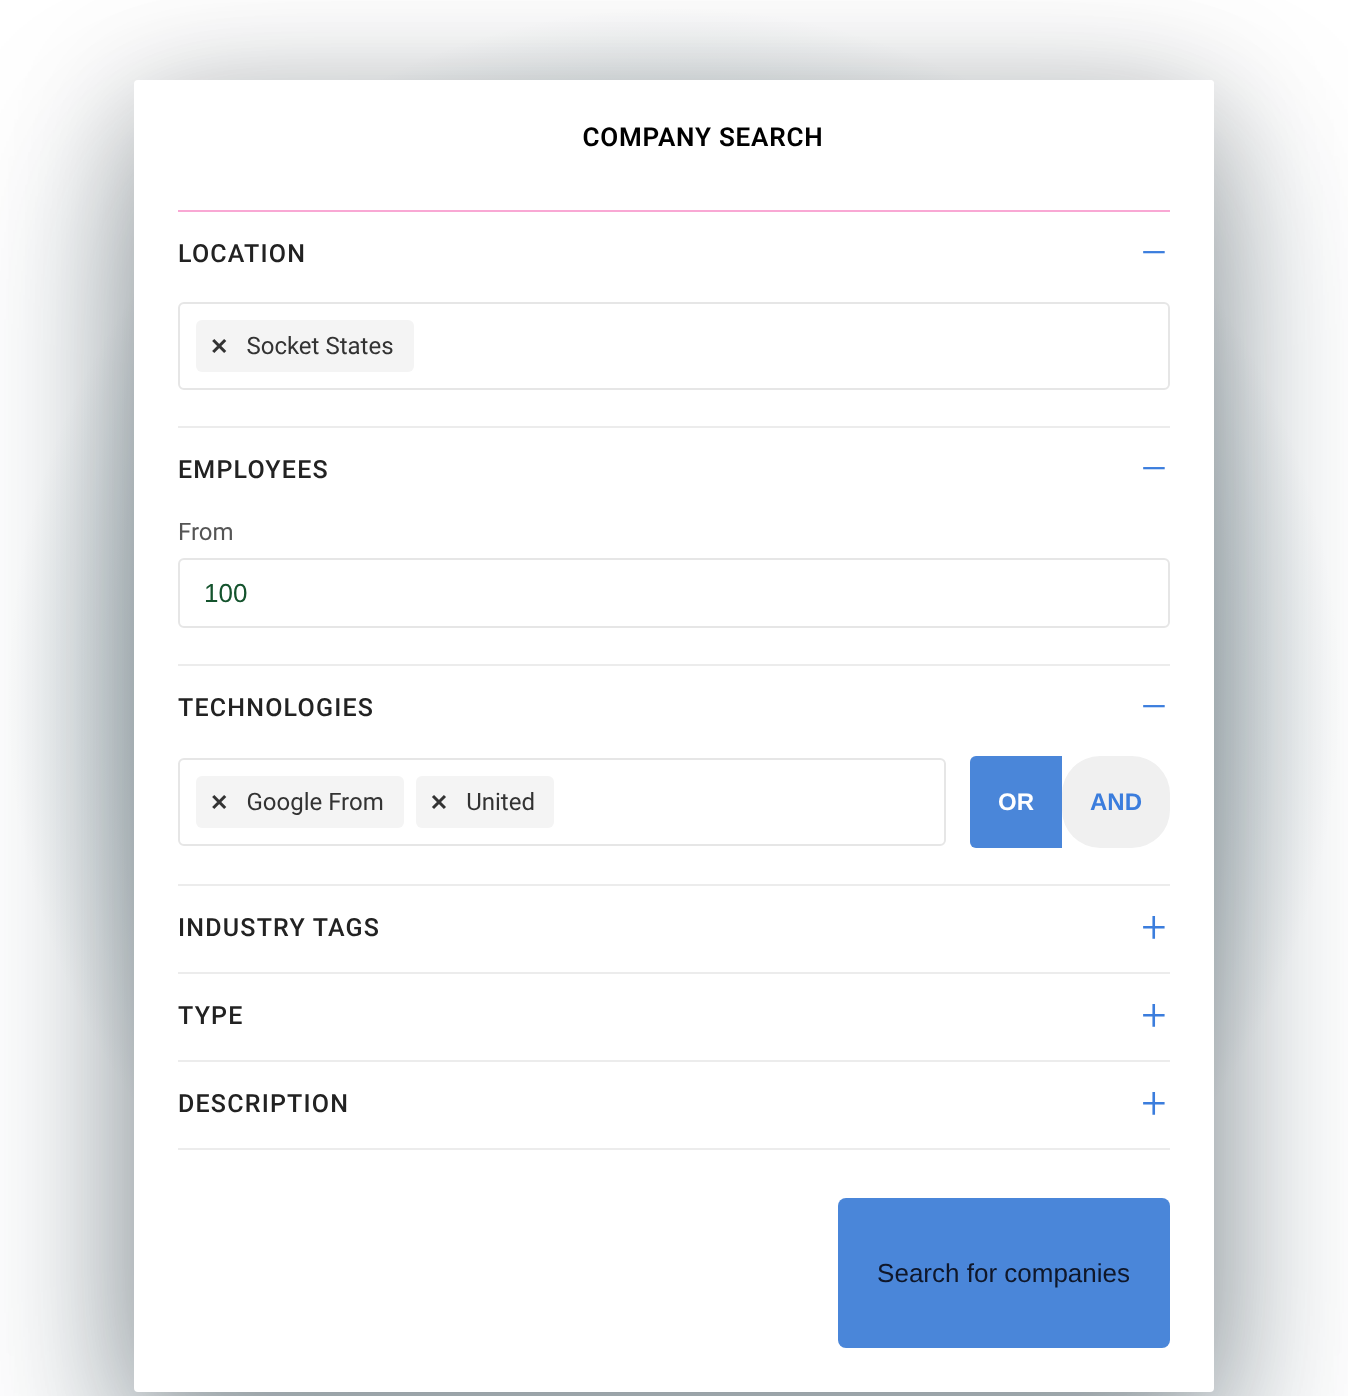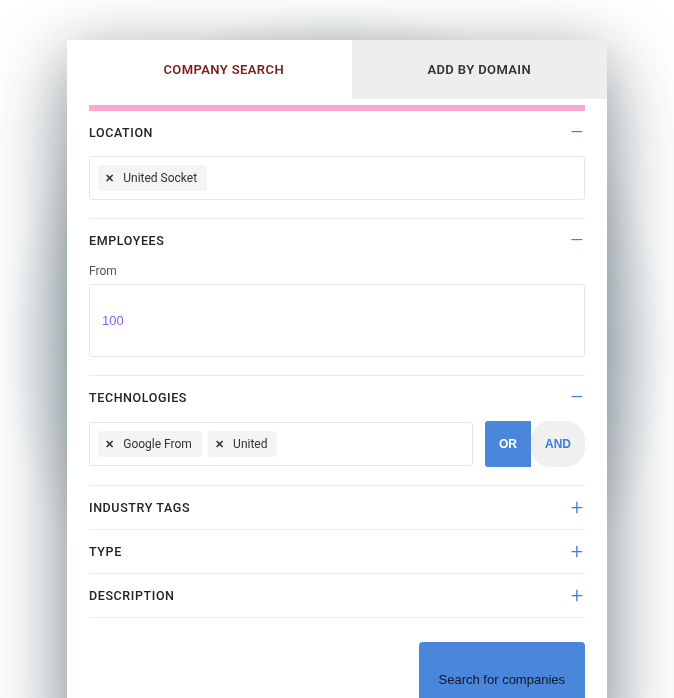--- a/index.html
+++ b/index.html
@@ -23,25 +23,25 @@
     .tabs { display: flex; }
     .tab {
       flex: 1;
       text-align: center;
       padding: 22px 0;
       font-size: 13px;
       font-weight: 600;
       letter-spacing: 0.4px;
       cursor: pointer;
     }
-    .tab.active { color: #7f1d1d; background: #fff; margin-left: 29px; }
+    .tab.active { color: #000000; background: #fff; margin-left: 29px; }
     .tab.inactive { background: #eeeeee; color: #333; }
     .content { padding: 6px 22px 22px 22px; }
     .section { border-bottom: 1px solid #ececec; }
-    .section:first-of-type { border-top: 6px solid #f9a8d4; }
+    .section:first-of-type { border-top: 1px solid #f9a8d4; }
     .section-header {
       display: flex;
       justify-content: space-between;
       align-items: center;
       padding: 14px 0 10px 0;
       cursor: pointer;
     }
     .section-title {
       font-size: 12.5px;
       font-weight: 500;
@@ -82,23 +82,23 @@
       color: #333;
       cursor: pointer;
       font-weight: 600;
     }
     .row { display: flex; gap: 29px; }
     .col { flex: 1; display: flex; flex-direction: column; gap: 6px; }
     .label { font-size: 12px; color: #555; }
     .text-input {
       border: 1px solid #e6e6e6;
       border-radius: 3px;
-      padding: 28px 12px;
+      padding: 9px 12px;
       font-size: 13px;
-      color: #8b5cf6;
+      color: #14532d;
       width: 100%;
       outline: none;
     }
     .tech-row { display: flex; gap: 12px; align-items: center; }
     .tech-tags { flex: 1; }
     .logic-group { display: flex; border-radius: 3px; overflow: hidden; }
     .logic-btn {
       font-size: 12px;
       font-weight: 600;
       padding: 16px 14px;
@@ -122,35 +122,34 @@
       font-weight: 500;
       cursor: pointer;
     }
   </style>
 </head>
 <body>
 
 <div class="card">
   <div class="tabs">
     <div class="tab active">COMPANY SEARCH</div>
-    <div class="tab inactive">ADD BY DOMAIN</div>
   </div>
 
   <div class="content">
 
     <div class="section">
       <div class="section-header">
         <span class="section-title">LOCATION</span>
         <span class="toggle-icon">–</span>
       </div>
       <div class="section-body">
         <div class="tag-input">
           <span class="chip">
             <span class="chip-x">✕</span>
-            <span>United Socket</span>
+            <span>Socket States</span>
           </span>
         </div>
       </div>
     </div>
 
     <div class="section">
       <div class="section-header">
         <span class="section-title">EMPLOYEES</span>
         <span class="toggle-icon">–</span>
       </div>

